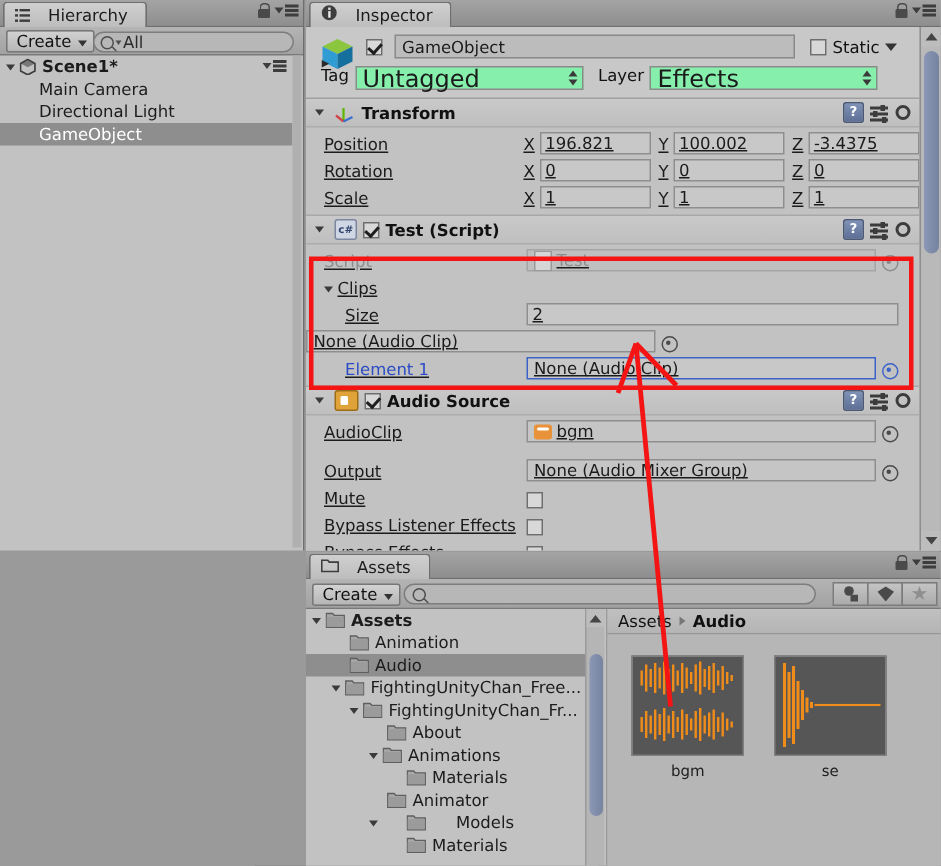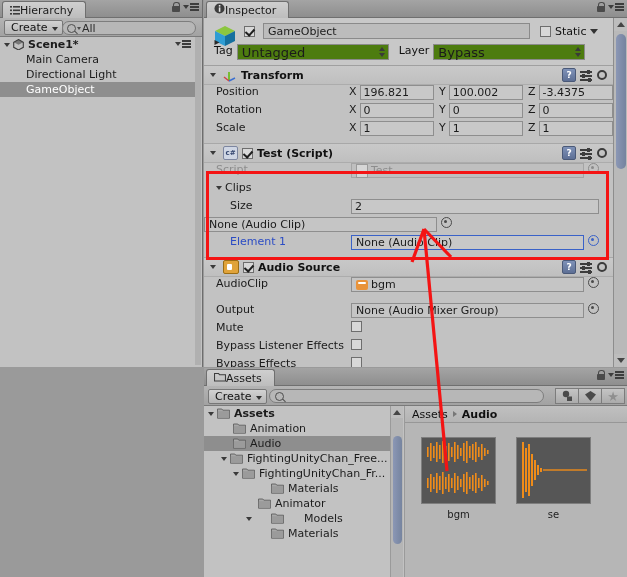--- a/index.html
+++ b/index.html
@@ -5,21 +5,21 @@
   html,body{margin:0;padding:0;background:#808080;}
   body{width:627px;height:577px;overflow:hidden;font-family:"DejaVu Sans","Liberation Sans",sans-serif;font-size:11px;color:#111;-webkit-font-smoothing:none;}
   #root{position:relative;width:627px;height:577px;background:#9a9a9a;}
 
   
   .panel{position:absolute;background:#c2c2c2;box-sizing:border-box;}
   .tabbar{position:absolute;left:0;top:0;height:18px;width:100%;
           background:linear-gradient(#a4a4a4,#8e8e8e);border-bottom:1px solid #6f6f6f;box-sizing:border-box;}
   .tab{position:absolute;left:2px;top:1px;height:17px;padding:0 12px 0 7px;
        background:linear-gradient(#cfcfcf,#bdbdbd);border:1px solid #6f6f6f;border-bottom:none;
-       border-radius:3px 3px 0 0;display:flex;align-items:center;gap:0;font-size:11px;color:#1b1b1b;box-sizing:border-box;}
+       border-radius:3px 3px 0 0;display:flex;align-items:center;gap:12px;font-size:11px;color:#1b1b1b;box-sizing:border-box;}
   .tabicons{position:absolute;right:3px;top:2px;display:flex;align-items:center;gap:3px;}
   .lock{width:8px;height:10px;position:relative;}
   .lock:before{content:"";position:absolute;left:1px;top:0;width:5px;height:4px;border:1.4px solid #4a4a4a;border-bottom:none;border-radius:3px 3px 0 0;}
   .lock:after{content:"";position:absolute;left:0;top:4px;width:8px;height:6px;background:#4a4a4a;border-radius:1px;}
   .hmenu{display:flex;align-items:center;gap:1px;}
   .hmenu .cv{width:0;height:0;border-left:3px solid transparent;border-right:3px solid transparent;border-top:4px solid #3d3d3d;}
   .hmenu .lines{display:flex;flex-direction:column;gap:1.5px;}
   .hmenu .lines i{display:block;width:9px;height:1.5px;background:#3d3d3d;}
 
   
@@ -56,22 +56,22 @@
   #insp-thumb{position:absolute;left:2px;top:16px;width:10px;height:135px;background:linear-gradient(90deg,#8b97b5,#75839f);border-radius:5px;}
 
   .gohead{position:relative;height:47px;background:#c8c8c8;border-bottom:1px solid #a0a0a0;}
   .cubeicon{position:absolute;left:8px;top:5px;width:26px;height:26px;}
   .ckbox{width:11px;height:11px;background:#d8d8d8;border:1px solid #6e6e6e;box-sizing:border-box;position:relative;flex:none;}
   .ckbox.on:after{content:"";position:absolute;left:2px;top:0px;width:4px;height:7px;border:solid #1f1f1f;border-width:0 2px 2px 0;transform:rotate(42deg);}
   .namefield{position:absolute;left:59px;top:5px;width:267px;height:16px;background:#bcbcbc;border:1px solid #8a8a8a;
      box-sizing:border-box;display:flex;align-items:center;padding-left:4px;font-size:11px;color:#1b1b1b;}
   .statbox{position:absolute;left:336px;top:7px;display:flex;align-items:center;gap:4px;font-size:11px;}
   .row-tag{position:absolute;left:10px;top:26px;right:8px;height:16px;display:flex;align-items:flex-start;gap:4px;font-size:11px;}
-  .dropdown{height:16px;background:#4d7c0f;border:1px solid #8a8a8a;box-sizing:border-box;
-     display:flex;align-items:center;padding:0 14px 0 4px;font-size:13px;position:relative;color:#1b1b1b;}
+  .dropdown{height:16px;background:#86efac;border:1px solid #8a8a8a;box-sizing:border-box;
+     display:flex;align-items:center;padding:0 14px 0 4px;font-size:16px;position:relative;color:#1b1b1b;}
   .updown{position:absolute;right:3px;top:2px;display:flex;flex-direction:column;align-items:center;gap:2px;}
   .updown i.u{width:0;height:0;border-left:3px solid transparent;border-right:3px solid transparent;border-bottom:4px solid #3a3a3a;display:block;}
   .updown i.d{width:0;height:0;border-left:3px solid transparent;border-right:3px solid transparent;border-top:4px solid #3a3a3a;display:block;}
 
   .comp{position:relative;border-bottom:1px solid #a8a8a8;background:#c2c2c2;}
   .comphead{position:relative;height:18px;display:flex;align-items:center;gap:4px;padding-left:6px;
      background:linear-gradient(#c9c9c9,#bfbfbf);border-bottom:1px solid #acacac;font-weight:bold;font-size:11px;}
   .comphead .icons{position:absolute;right:5px;top:2px;display:flex;align-items:center;gap:4px;}
   .ico-help{width:12px;height:12px;background:linear-gradient(#7f92b8,#5d6f95);border:1px solid #4a5978;border-radius:2px;
      color:#fff;font-size:9px;font-weight:bold;display:flex;align-items:center;justify-content:center;line-height:1;}
@@ -81,21 +81,21 @@
   .ico-preset i:nth-child(2){top:6px;width:12px;}
   .ico-preset i:nth-child(3){top:10px;width:12px;}
   .ico-preset b{position:absolute;width:3px;height:4px;background:#3c3c3c;}
   .ico-preset b:nth-of-type(1){left:7px;top:1px;}
   .ico-preset b:nth-of-type(2){left:2px;top:5px;}
   .ico-preset b:nth-of-type(3){left:8px;top:9px;}
   .ico-gear{width:12px;height:12px;position:relative;}
   .ico-gear:before{content:"";position:absolute;left:1px;top:1px;width:10px;height:10px;border:2.5px solid #3c3c3c;border-radius:50%;box-sizing:border-box;}
   .ico-gear:after{content:"";position:absolute;left:4.5px;top:4.5px;width:3px;height:3px;background:#c2c2c2;border-radius:50%;}
 
-  .prow{height:18px;display:flex;align-items:flex-start;font-size:11px;position:relative;color:#1b1b1b;}
+  .prow{height:18px;display:flex;align-items:flex-end;font-size:11px;position:relative;color:#1b1b1b;text-decoration:underline;}
   .plabel{width:147px;padding-left:12px;box-sizing:border-box;}
   .tfield{height:15px;background:#c8c8c8;border:1px solid #8e8e8e;box-sizing:border-box;display:flex;align-items:center;padding-left:3px;font-size:11px;color:#1b1b1b;}
   .axis{margin-right:3px;margin-left:1px;color:#1b1b1b;}
   .objfield{height:15px;background:#c5c5c5;border:1px solid #8e8e8e;box-sizing:border-box;display:flex;align-items:center;padding-left:4px;gap:3px;font-size:11px;color:#1b1b1b;}
   .objfield.selected{border:1px solid #3a62c8;background:#c8c8c8;}
   .objfield.disabled{color:#8d8d8d;border-color:#a5a5a5;background:#bfbfbf;}
   .picker{width:11px;height:11px;border:1.4px solid #4a4a4a;border-radius:50%;position:relative;box-sizing:border-box;margin-left:4px;flex:none;}
   .picker:after{content:"";position:absolute;left:2.2px;top:2.2px;width:3px;height:3px;background:#4a4a4a;border-radius:50%;}
   .picker.blue{border-color:#3a62c8;}
   .picker.blue:after{background:#3a62c8;}
@@ -263,21 +263,21 @@
           <span>Tag</span>
           <div class="dropdown" style="width:152px;">
             <span>Untagged</span>
             <span class="updown">
                 <i class="u"></i>
                 <i class="d"></i>
               </span>
           </div>
           <span style="margin-left:6px;">Layer</span>
           <div class="dropdown" style="width:152px;">
-            <span>Bypass</span>
+            <span>Effects</span>
             <span class="updown">
                 <i class="u"></i>
                 <i class="d"></i>
               </span>
           </div>
         </div>
       </div>
 
       <div class="comp">
         <div class="comphead">
@@ -554,20 +554,35 @@
             </svg></span>
         <span>FightingUnityChan_Free...</span>
       </div>
       <div class="frow" style="padding-left:29px;">
         <span class="tri open"></span>
         <span class="folder"><svg width="13" height="11" viewBox="0 0 13 11">
               <path d="M0.5 1h4.3l1 1.2h6.7v8h-12z" fill="#a8a8a8" stroke="#5f5f5f" stroke-width="0.9"></path>
               <rect x="0.8" y="3.2" width="11.4" height="6.6" fill="#9b9b9b"></rect>
             </svg></span>
         <span>FightingUnityChan_Fr...</span>
+      </div>
+      <div class="frow" style="padding-left:54px;">
+        <span class="folder"><svg width="13" height="11" viewBox="0 0 13 11">
+              <path d="M0.5 1h4.3l1 1.2h6.7v8h-12z" fill="#a8a8a8" stroke="#5f5f5f" stroke-width="0.9"></path>
+              <rect x="0.8" y="3.2" width="11.4" height="6.6" fill="#9b9b9b"></rect>
+            </svg></span>
+        <span>About</span>
+      </div>
+      <div class="frow" style="padding-left:42px;">
+        <span class="tri open"></span>
+        <span class="folder"><svg width="13" height="11" viewBox="0 0 13 11">
+              <path d="M0.5 1h4.3l1 1.2h6.7v8h-12z" fill="#a8a8a8" stroke="#5f5f5f" stroke-width="0.9"></path>
+              <rect x="0.8" y="3.2" width="11.4" height="6.6" fill="#9b9b9b"></rect>
+            </svg></span>
+        <span>Animations</span>
       </div>
       <div class="frow" style="padding-left:67px;">
         <span class="folder"><svg width="13" height="11" viewBox="0 0 13 11">
               <path d="M0.5 1h4.3l1 1.2h6.7v8h-12z" fill="#a8a8a8" stroke="#5f5f5f" stroke-width="0.9"></path>
               <rect x="0.8" y="3.2" width="11.4" height="6.6" fill="#9b9b9b"></rect>
             </svg></span>
         <span>Materials</span>
       </div>
       <div class="frow" style="padding-left:54px;align-items:center;">
         <span class="folder"><svg width="13" height="11" viewBox="0 0 13 11">

